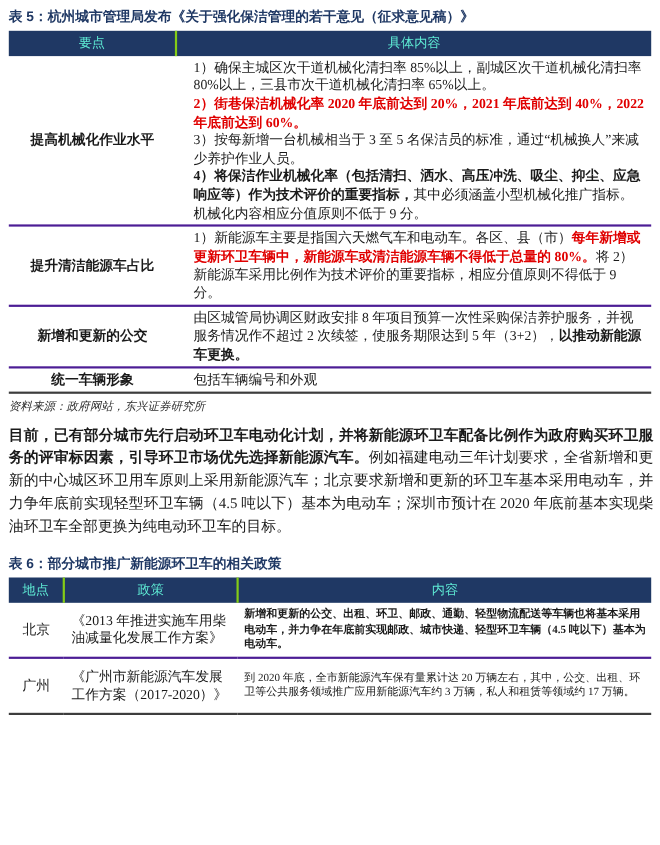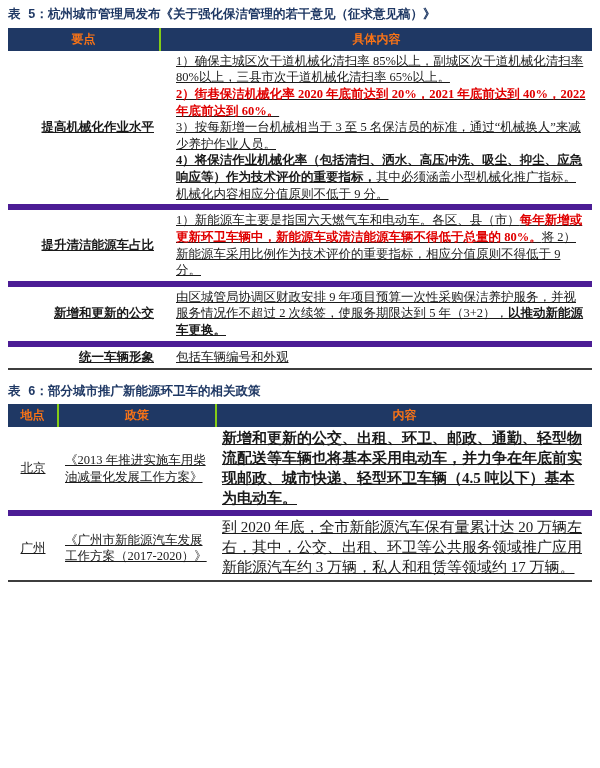--- a/index.html
+++ b/index.html
@@ -3,44 +3,44 @@
 <meta charset="utf-8">
 <style>
   html,body{margin:0;padding:0;}
   body{
     width:600px;height:768px;overflow:hidden;background:#ffffff;
     font-family:"Liberation Serif","DejaVu Serif",serif;
     color:#1a1a1a;
   }
   .page{padding:7px 8px 0 8px;}
   .tbl-title{
-    font-family:Liberation Mono, monospace;
+    font-family:Liberation Sans, sans-serif;
     font-weight:bold;color:var(--navy,#1f3864);
     font-size:12.5px;line-height:1.25;margin:1px 0 4px 0;
   }
   table{border-collapse:collapse;width:584px;table-layout:fixed;border-bottom:2px solid #3d3d3d;}
   th{
-    background:var(--navy,#1f3864);color:#f97316;font-size:12px;font-weight:bold;
+    background:var(--navy,#1f3864);color:#5eead4;font-size:12px;font-weight:normal;
     padding:3px 2px;text-align:center;font-family:"Liberation Serif",serif;
   }
   th + th{border-left:2px solid #84cc16;}
-  td{vertical-align:middle;text-decoration:underline;}
-  tr + tr td{border-top:6px solid #4c1d95;}
+  td{vertical-align:middle;}
+  tr + tr td{border-top:2px solid #4c1d95;}
   
   #t5 col.c-key{width:152px;}
   #t5 td.label5{
-    text-align:right;font-weight:bold;font-size:12.5px;padding:2px 6px;line-height:1.35;
+    text-align:center;font-weight:bold;font-size:12.5px;padding:2px 6px;line-height:1.35;
   }
   #t5 td.content5{font-size:12.5px;line-height:1.33;padding:2px 6px 2px 16px;}
   
   #t6 col.c-city{width:50px;}
   #t6 col.c-policy{width:158px;}
   #t6 td.city6{text-align:center;font-size:12.5px;padding:16px 2px;}
   #t6 td.policy6{font-size:12.5px;line-height:1.32;padding:2px 4px 2px 7px;}
-  #t6 td.content6{font-size:15px;line-height:1.32;padding:2px 4px 2px 6px;margin-left:12px;}
+  #t6 td.content6{font-size:10px;line-height:1.32;padding:2px 4px 2px 6px;margin-left:12px;}
   .cline{margin:0;}
   .seg-n{font-weight:normal;color:inherit;}
   .seg-b{font-weight:bold;color:inherit;}
   .seg-rb{font-weight:bold;color:var(--red,#e00000);}
   .source{
     font-size:10.5px;font-style:italic;color:#2e2e2e;margin:5px 0 9px 0;
   }
   p.body-para{
     font-size:13.5px;line-height:1.55;text-align:justify;
     margin:0 0 11px 0;width:586px;
@@ -77,33 +77,35 @@
         </tr>
         <tr>
           <td class="label5">提升清洁能源车占比</td>
           <td class="content5">
             <div class="cline"><span class="seg-n">1）新能源车主要是指国六天燃气车和电动车。各区、县（市）</span><span class="seg-rb">每年新增或更新环卫车辆中，新能源车或清洁能源车辆不得低于总量的 80%。</span><span class="seg-n">将 2）新能源车采用比例作为技术评价的重要指标，相应分值原则不得低于 9 分。</span></div>
           </td>
         </tr>
         <tr>
           <td class="label5">新增和更新的公交</td>
           <td class="content5">
-            <div class="cline"><span class="seg-n">由区城管局协调区财政安排 9 年项目预算一次性采购保洁养护服务，并视服务情况作不超过 2 次续签，使服务期限达到 5 年（3+2），</span><span class="seg-b">以推动新能源车更换。</span></div>
+            <div class="cline"><span class="seg-n">由区城管局协调区财政安排 8 年项目预算一次性采购保洁养护服务，并视服务情况作不超过 2 次续签，使服务期限达到 5 年（3+2），</span><span class="seg-b">以推动新能源车更换。</span></div>
           </td>
         </tr>
         <tr>
           <td class="label5">统一车辆形象</td>
           <td class="content5">
             <div class="cline"><span class="seg-n">包括车辆编号和外观</span></div>
           </td>
         </tr>
       </tbody>
   </table>
 
+  <div class="source">资料来源：政府网站，东兴证券研究所</div>
 
+  <p class="body-para"><span class="seg-b">目前，已有部分城市先行启动环卫车电动化计划，并将新能源环卫车配备比例作为政府购买环卫服务的评审标因素，引导环卫市场优先选择新能源汽车。</span><span class="seg-n">例如福建电动三年计划要求，全省新增和更新的中心城区环卫用车原则上采用新能源汽车；北京要求新增和更新的环卫车基本采用电动车，并力争年底前实现轻型环卫车辆（4.5 吨以下）基本为电动车；深圳市预计在 2020 年底前基本实现柴油环卫车全部更换为纯电动环卫车的目标。</span></p>
 
   <div class="tbl-title t6-gap">表 6：部分城市推广新能源环卫车的相关政策</div>
 
   <table id="t6">
     <colgroup>
         <col class="c-city">
         <col class="c-policy">
         <col>
       </colgroup>
     <thead>

